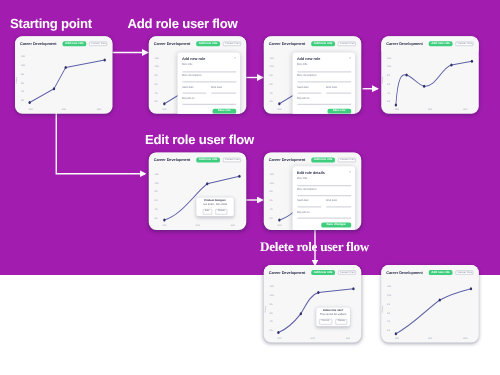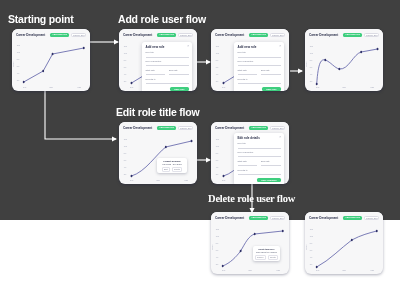--- a/index.html
+++ b/index.html
@@ -4,21 +4,21 @@
 <style>
   * { box-sizing: border-box; margin: 0; padding: 0; }
   html, body {
     width: 400px; height: 300px;
     overflow: hidden;
     font-family: "Liberation Sans", sans-serif;
   }
   #canvas {
     position: relative;
     width: 400px; height: 220px;
-    background: #404040;
+    background: #a21caf;
   }
 
   
   .flow-title {
     position: absolute;
     color: #ffffff;
     font-weight: bold;
     font-size: 10.5px;
     letter-spacing: -0.2px;
     white-space: nowrap;
@@ -207,22 +207,22 @@
 
       <path d="M197,160 L210,160"></path>
 
       <path d="M252,180 L252,212"></path>
 
       <path d="M290,252 L302,252"></path>
     </g>
   </svg>
 
   <div class="flow-title" style="left:8px;  top:13px;">Starting point</div>
-  <div class="flow-title" style="left:118px; top:13px;">Add role user flow</div>
-  <div class="flow-title" style="left:116px; top:106px;">Edit role title flow</div>
+  <div class="flow-title" style="left:102px; top:13px;">Add role user flow</div>
+  <div class="flow-title" style="left:116px; top:106px;">Edit role user flow</div>
   <div class="flow-title" style="left:208px; top:193px;font-family:Liberation Serif, serif;">Delete role user flow</div>
 
   <div class="card" id="card-start" style="left:12px; top:29px; width:78px; height:62px;">
     <div class="card-head">
       <span class="card-title">Career Development</span>
       <span class="head-right">
         <span class="badge">Add new role</span>
         <span class="dropdown">
           <span>Career Dev</span>
           <span class="cv">▾</span>

